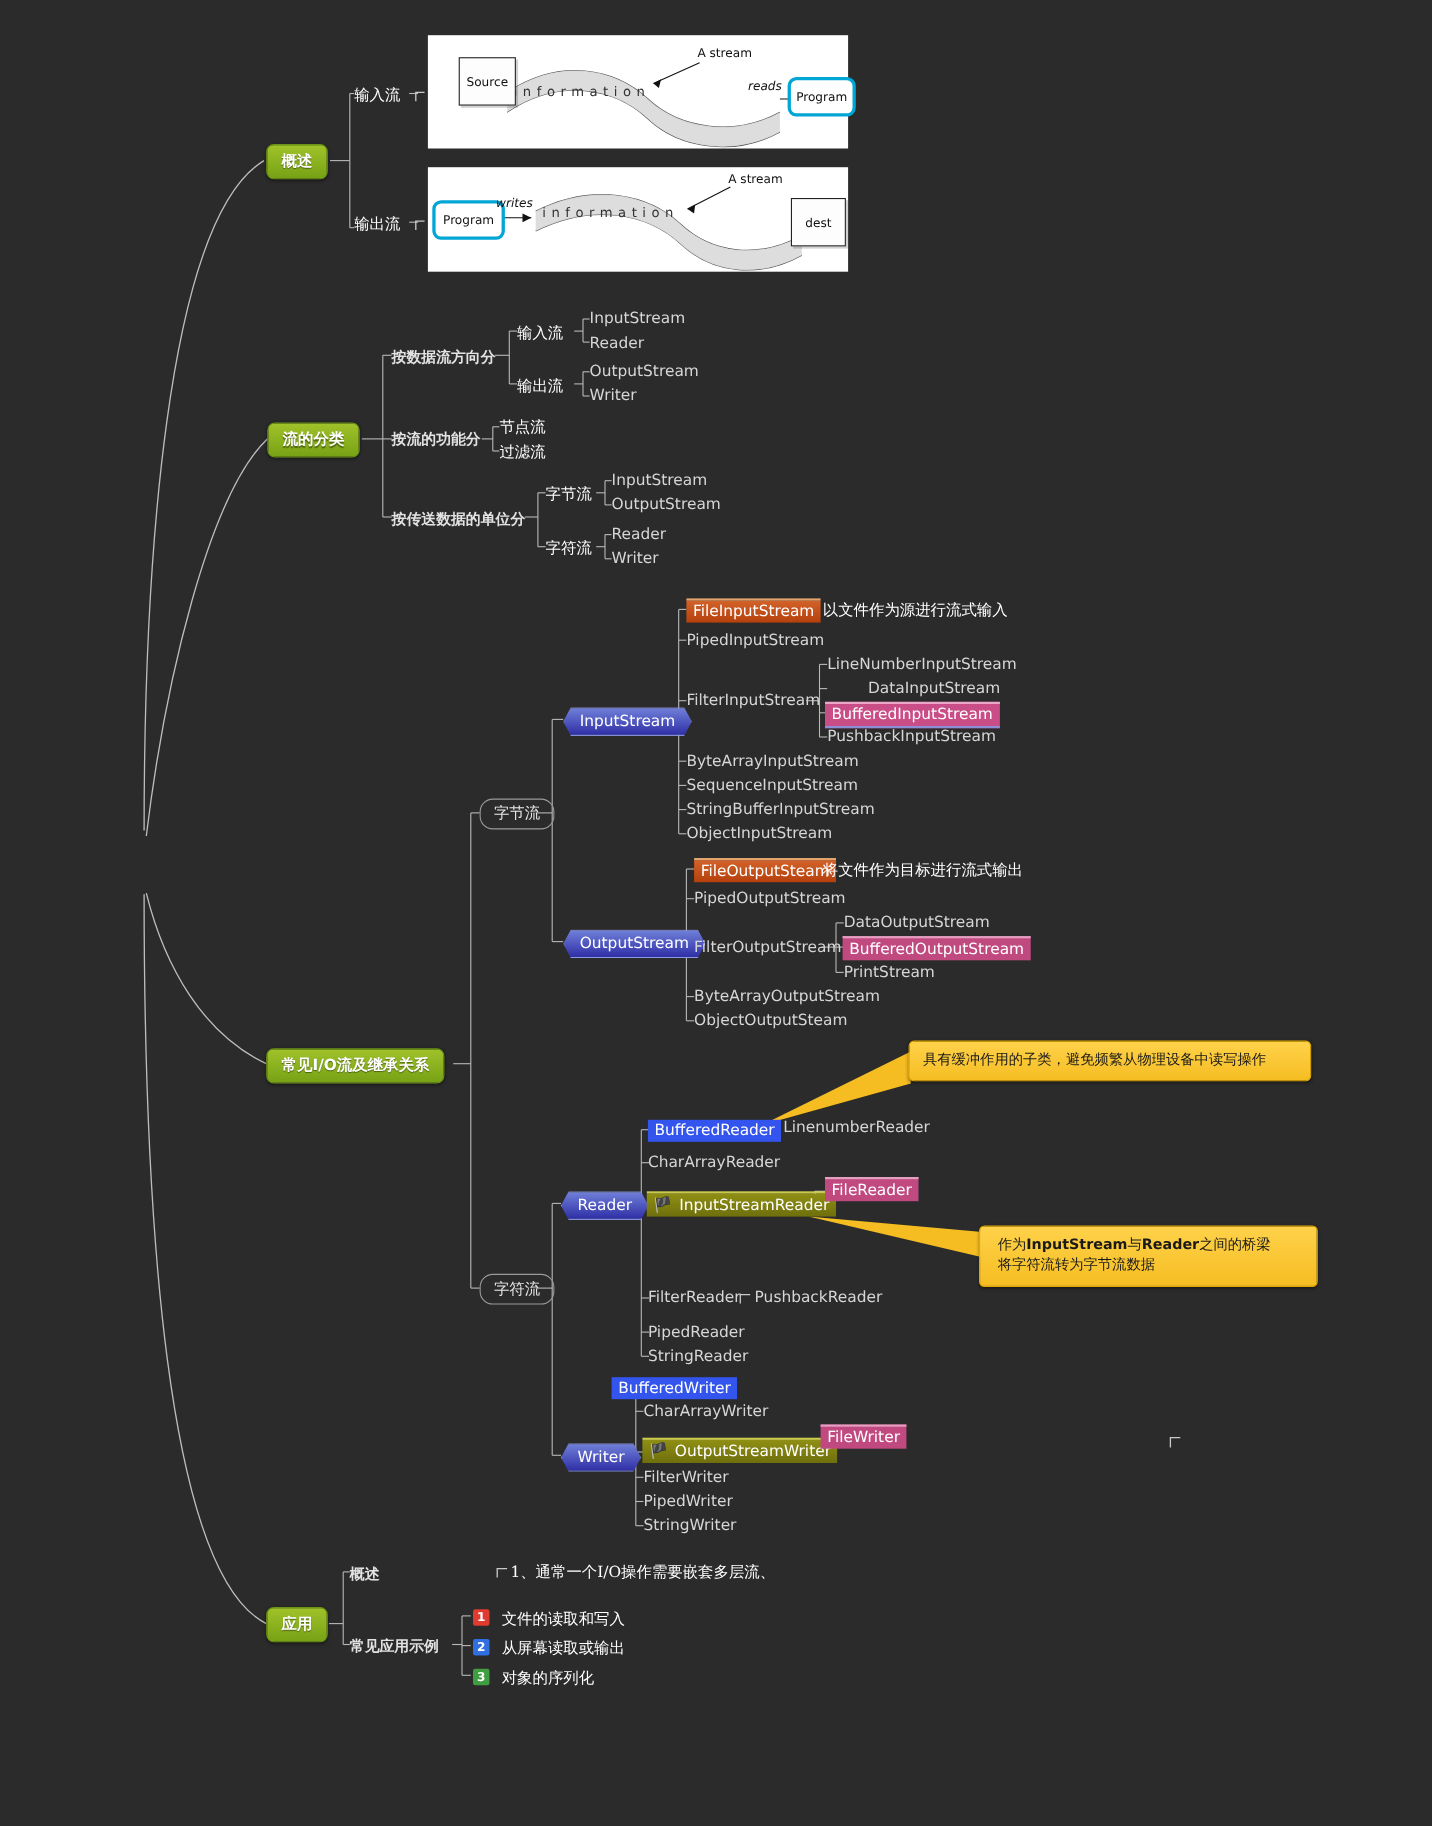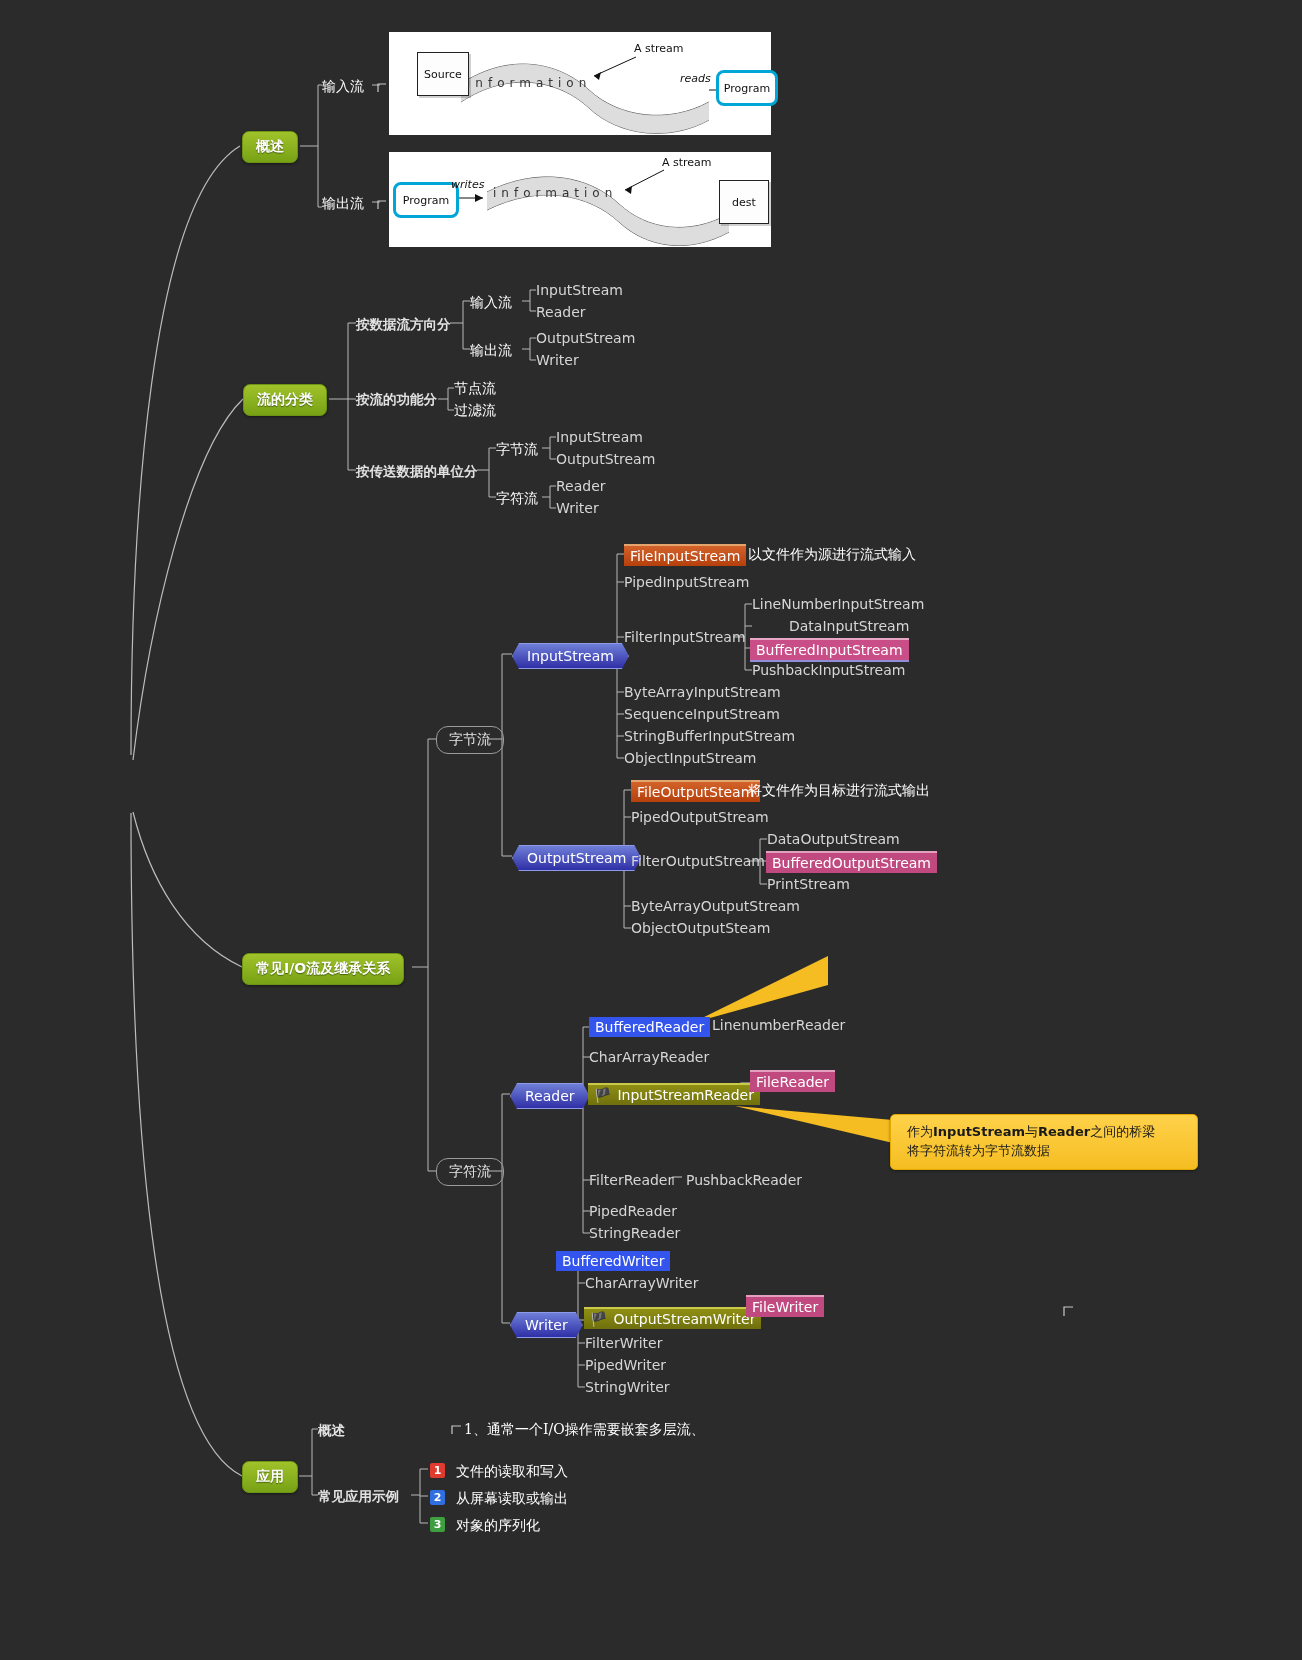--- a/index.html
+++ b/index.html
@@ -499,20 +499,23 @@
   <div class="node lbl" style="left:585px;top:1335px;">
     <span>FilterWriter</span>
   </div>
   <div class="node lbl" style="left:585px;top:1357px;">
     <span>PipedWriter</span>
   </div>
   <div class="node lbl" style="left:585px;top:1379px;">
     <span>StringWriter</span>
   </div>
 
+  <div class="node callout" style="left:826px;top:946px;width:340px;">
+    <span>具有缓冲作用的子类，避免频繁从物理设备中读写操作</span>
+  </div>
   <div class="node callout" style="left:890px;top:1114px;width:278px;padding-left:16px;">
     <div>
       <span>作为</span><b>InputStream</b><span>与</span><b>Reader</b><span>之间的桥梁</span>
     </div>
     <div>将字符流转为字节流数据</div>
   </div>
 
   <div class="node pill" style="left:242px;top:1461px;">
     <span>应用</span>
   </div>

